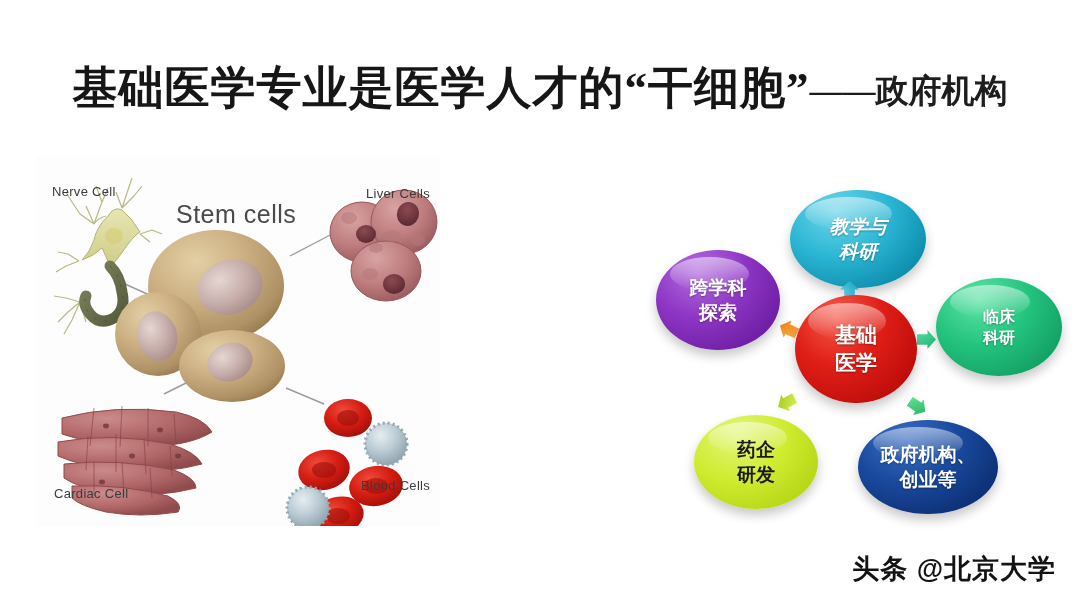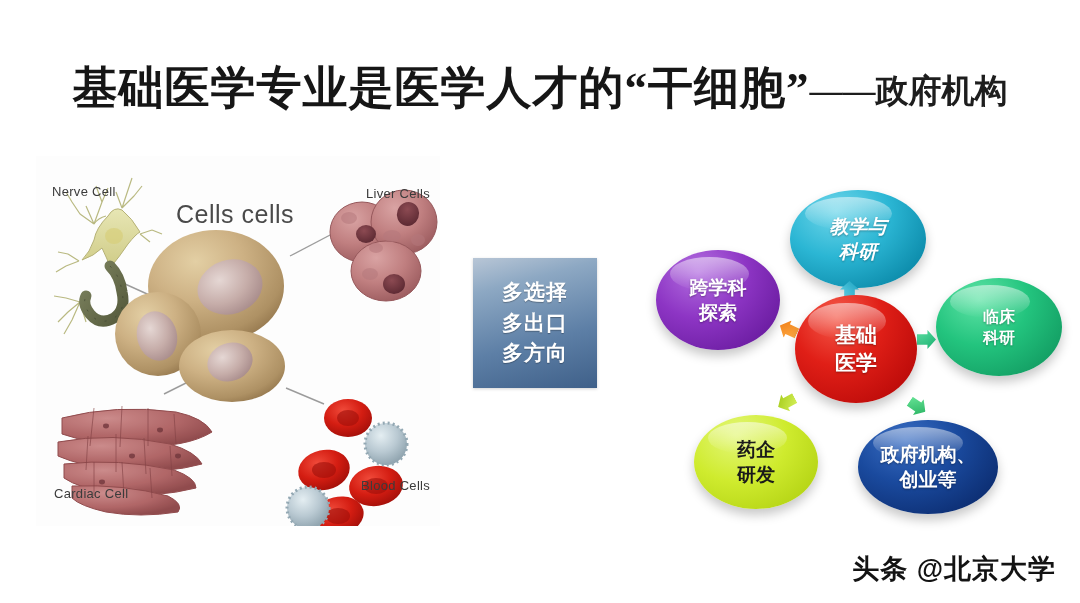--- a/index.html
+++ b/index.html
@@ -292,32 +292,27 @@
         <g fill="#6b2d33" opacity=".8">
           <ellipse cx="70" cy="270" rx="3" ry="2.4"></ellipse>
           <ellipse cx="124" cy="274" rx="3" ry="2.4"></ellipse>
           <ellipse cx="96" cy="300" rx="3" ry="2.4"></ellipse>
           <ellipse cx="142" cy="300" rx="3" ry="2.4"></ellipse>
           <ellipse cx="66" cy="326" rx="3" ry="2.4"></ellipse>
         </g>
       </g>
     </svg>
 
-    <div class="stem-title">Cells cells</div>
+    <div class="stem-title">Stem cells</div>
     <div class="lbl lbl-nerve">Nerve Cell</div>
     <div class="lbl lbl-liver">Liver Cells</div>
     <div class="lbl lbl-cardiac">Cardiac Cell</div>
     <div class="lbl lbl-blood">Blood Cells</div>
   </div>
 
-  <div class="bluebox">
-    <span>多选择</span>
-    <span>多出口</span>
-    <span>多方向</span>
-  </div>
 
   <div class="bubbles">
 
     <div class="arw arw-ul">
         <i></i>
       </div>
     <div class="arw arw-up">
         <i></i>
       </div>
     <div class="arw arw-r">

